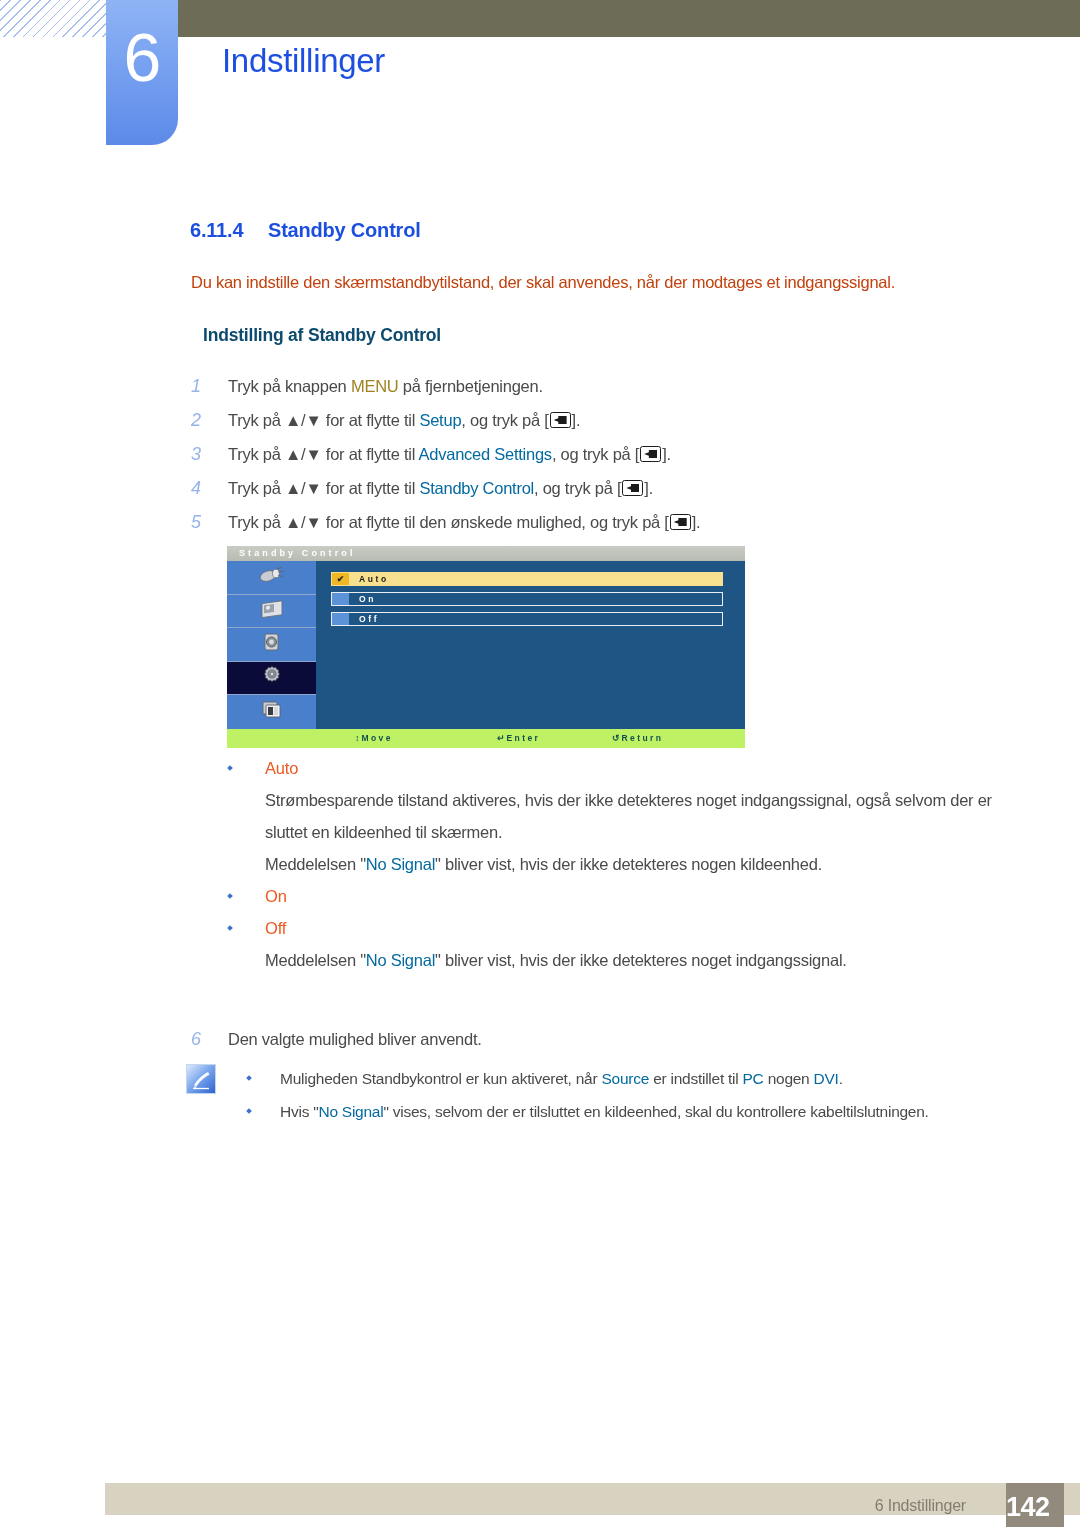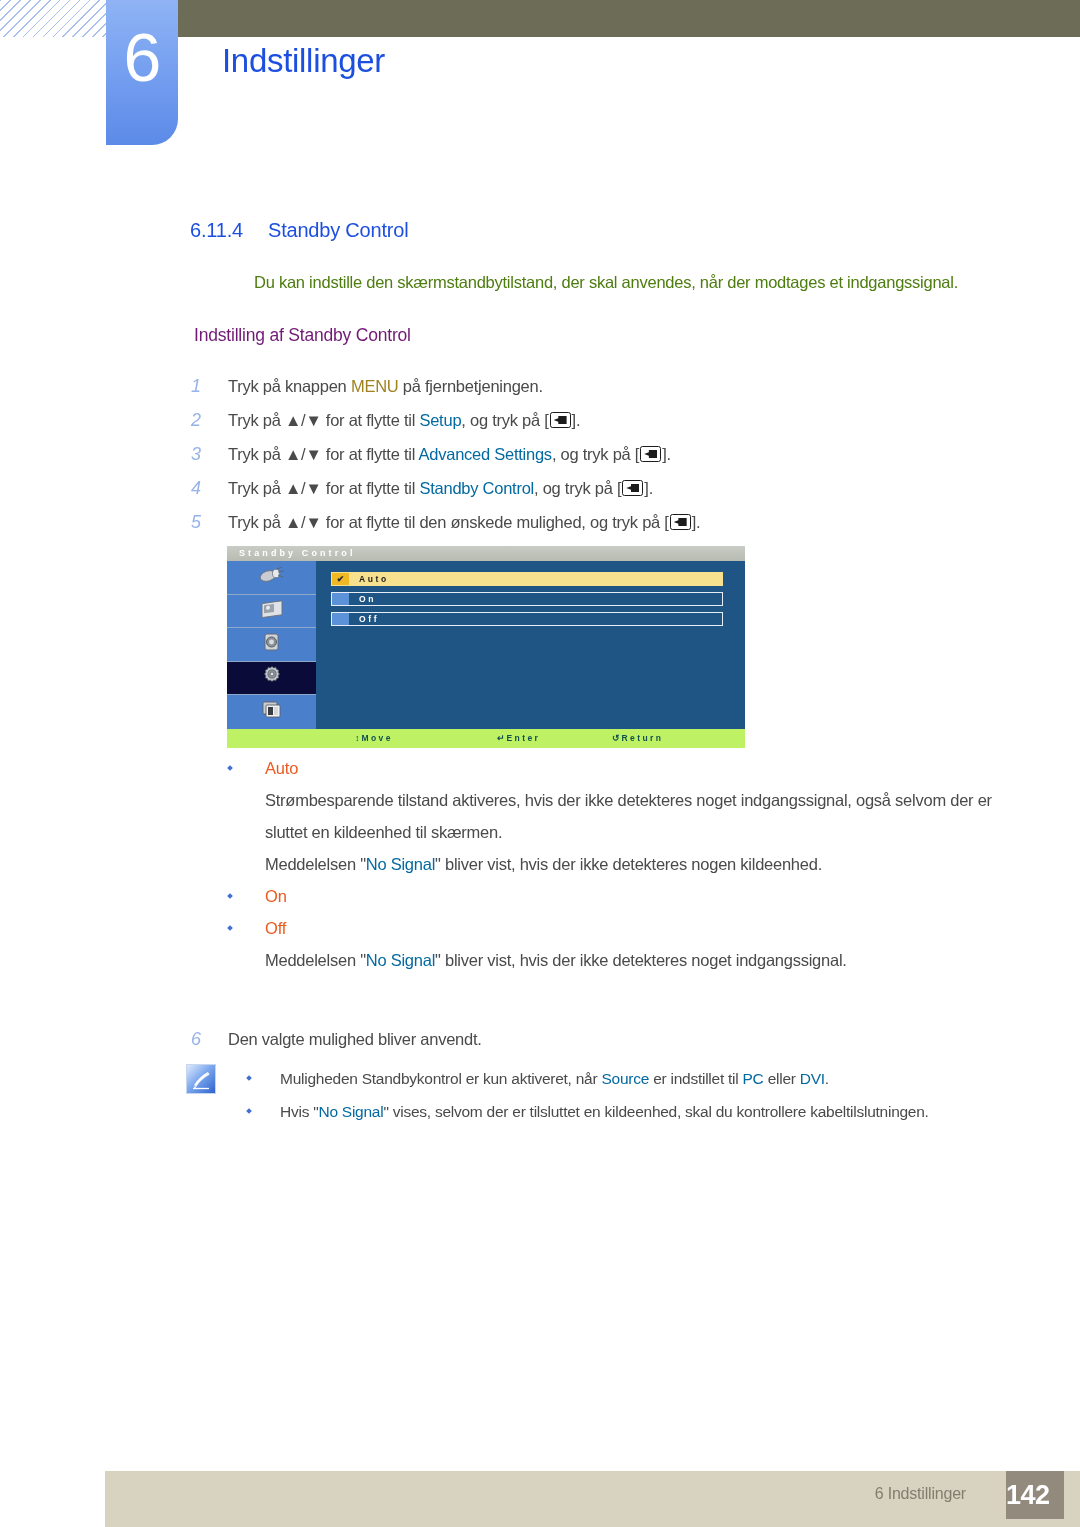--- a/index.html
+++ b/index.html
@@ -71,45 +71,44 @@
     line-height: 38px;
     color: #1c4fe0;
     font-weight: 400;
     letter-spacing: -0.3px;
   }
   .sec-head {
     position: absolute;
     left: 190px;
     top: 219px;
     font-size: 20px;
-    font-weight: 400;
+    font-weight: 700;
     color: #1c4fe0;
     letter-spacing: -0.2px;
   }
   .sec-head .num { display: inline-block; width: 78px; }
 
   .intro {
     position: absolute;
     left: 191px;
     top: 270px;
     width: 830px;
     font-size: 16.5px;
     line-height: 24px;
-    color: #4d7c0f;
+    color: #c2410c;
     letter-spacing: -0.25px;
-    text-align: center;
   }
 
   .subhead {
     position: absolute;
-    left: 194px;
+    left: 203px;
     top: 325px;
     font-size: 17.5px;
-    font-weight: 400;
-    color: #701a75;
+    font-weight: 700;
+    color: #0c4a6e;
     letter-spacing: -0.2px;
   }
 
   
   .steps {
     position: absolute;
     left: 191px;
     top: 369px;
     width: 840px;
   }
@@ -377,23 +376,23 @@
     font-size: 15.5px;
     line-height: 33px;
     color: #4a4a4a;
     letter-spacing: -0.25px;
   }
 
   
   .pfooter {
     position: absolute;
     left: 105px;
-    bottom: 0;
+    bottom: 12px;
     width: 975px;
-    height: 56px;
+    height: 32px;
     background: #d8d3c1;
   }
   .pfooter-label {
     position: absolute;
     right: 114px;
     top: 14px;
     font-size: 16px;
     color: #837d70;
     letter-spacing: -0.2px;
   }
@@ -536,21 +535,21 @@
 
 <div class="note">
   <div class="note-icon">
     <svg width="28" height="28" viewBox="0 0 28 28">
       <path d="M7 20 C10 15 15 10 21 7 L22.5 9.5 C17 12.5 12 17 9.5 21.5 Z" fill="#ffffff" opacity="0.95"></path>
       <path d="M6.5 21.5 L9.5 21.5 L8 23.6 Z" fill="#ffffff"></path>
       <path d="M6 23.5 L22 23.5" stroke="#ffffff" stroke-width="1.3" fill="none"></path>
     </svg>
   </div>
   <div class="note-list" id="note-host">
-      <div class="nblt"><span>Muligheden Standbykontrol er kun aktiveret, når </span><span class="hl">Source</span><span> er indstillet til </span><span class="hl">PC</span><span> eller </span><span class="hl">DVI</span><span>.</span></div>
+      <div class="nblt"><span>Muligheden Standbykontrol er kun aktiveret, når </span><span class="hl">Source</span><span> er indstillet til </span><span class="hl">PC</span><span> nogen </span><span class="hl">DVI</span><span>.</span></div>
       <div class="nblt"><span>Hvis "</span><span class="hl">No Signal</span><span>" vises, selvom der er tilsluttet en kildeenhed, skal du kontrollere kabeltilslutningen.</span></div>
     </div>
 </div>
 
 <div class="pfooter">
   <div class="pfooter-label">6 Indstillinger</div>
   <div class="pfooter-num">142</div>
 </div>
 
 </body></html>

